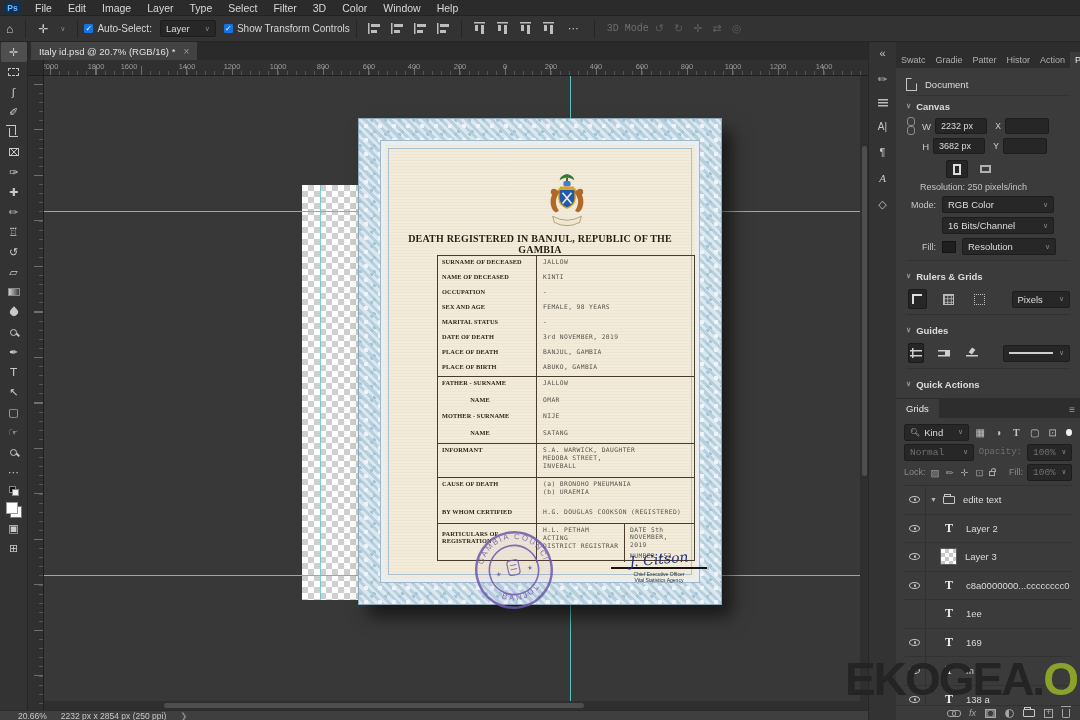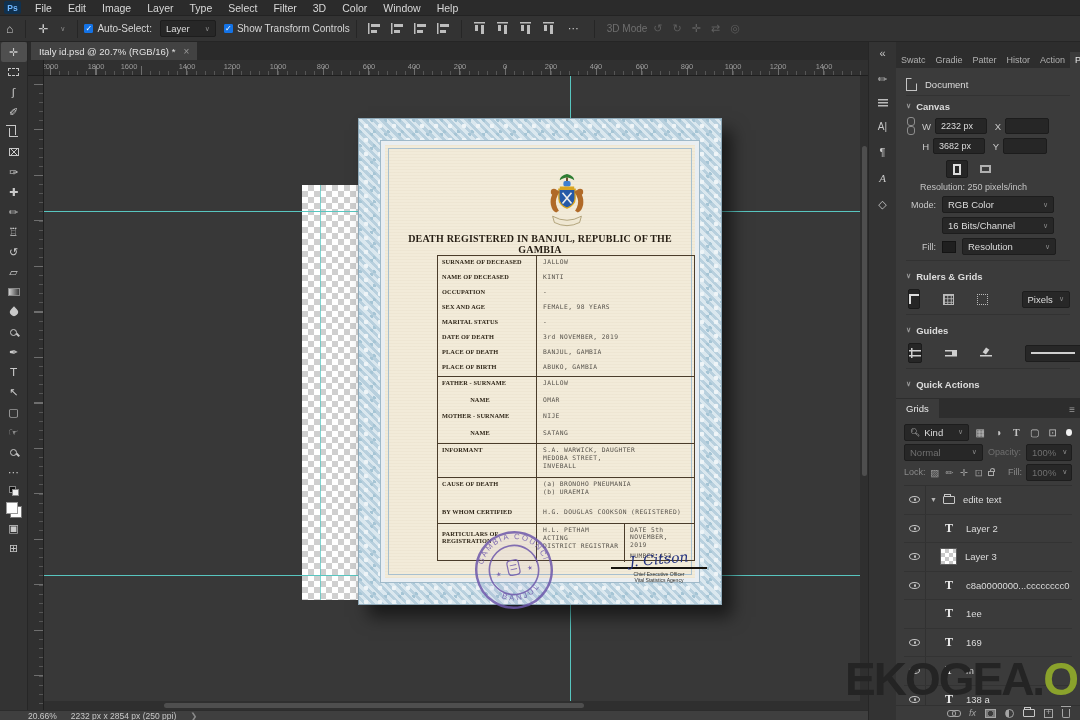--- a/index.html
+++ b/index.html
@@ -14,21 +14,21 @@
   .mitem{padding:0 8px;cursor:default;}
   .optbar{position:absolute;left:0;top:16px;width:1080px;height:26px;background:#333333;border-bottom:1px solid #252525;
           display:flex;align-items:center;font-size:10px;z-index:20;}
   .ob-sep{width:1px;height:18px;background:#262626;margin:0 6px;}
   .ob-ico{color:#c9c9c9;font-size:12px;padding:0 6px;}
   .chk{display:inline-block;width:9px;height:9px;background:#1473e6;border:1px solid #1473e6;border-radius:1px;
        color:#fff;font-size:8px;line-height:8px;text-align:center;margin-right:4px;}
   .sel{display:inline-flex;align-items:center;justify-content:space-between;background:#272727;border:1px solid #1d1d1d;
        border-radius:2px;height:17px;padding:0 5px;color:#ddd;font-size:9.5px;gap:6px;}
   .sel .car{color:#8a8a8a;font-size:7px;}
-  .dim{color:#6f6f6f;}
+  .dim{color:#6f6f6f;font-family:Liberation Mono, monospace;}
   .algn{width:13px;height:11px;margin:0 5px;background:
         linear-gradient(#bdbdbd,#bdbdbd) 0 0/1.5px 11px no-repeat,
         linear-gradient(#bdbdbd,#bdbdbd) 3px 1px/9px 3px no-repeat,
         linear-gradient(#bdbdbd,#bdbdbd) 3px 6.5px/6px 3px no-repeat;}
   .algn.v{transform:rotate(90deg);}
   .dots3{color:#c9c9c9;letter-spacing:1px;font-size:11px;padding:0 8px;}
   
   .toolstrip{position:absolute;left:0;top:42px;width:28px;height:678px;background:#333333;border-right:1px solid #262626;
              display:flex;flex-direction:column;align-items:center;z-index:20;}
   .tool{width:26px;height:20px;display:flex;align-items:center;justify-content:center;color:#c9c9c9;font-size:11px;}
@@ -155,21 +155,21 @@
   .obtn{width:22px;height:18px;display:flex;align-items:center;justify-content:center;border-radius:2px;}
   .obtn.on{background:#262626;border:1px solid #1c1c1c;}
   .i-port{width:8px;height:11px;border:2px solid #ddd;}
   .i-land{width:11px;height:8px;border:2px solid #b0b0b0;}
   .resline{color:#c3c3c3;font-size:9px;margin:4px 0 4px 14px;}
   .mrow{display:flex;align-items:center;gap:6px;margin-bottom:4px;}
   .mlbl{width:30px;text-align:right;color:#c9c9c9;font-size:9px;}
   .wide{width:112px;}
   .fillsw{width:14px;height:12px;background:#1f1f1f;border:1px solid #141414;}
   .pdiv{height:1px;background:#323232;margin:5px 0;}
-  .btnrow{display:flex;align-items:center;gap:23px;margin:3px 0 3px 2px;}
+  .btnrow{display:flex;align-items:center;gap:13px;margin:3px 0 3px 2px;}
   .sqbtn{width:24px;height:20px;display:flex;align-items:center;justify-content:center;border-radius:2px;color:#cfcfcf;}
   .sqbtn.on{background:#262626;border:1px solid #1b1b1b;}
   .i-corner{width:10px;height:10px;border-left:2px solid #ddd;border-top:2px solid #ddd;}
   .i-grid{width:11px;height:11px;border:1px solid #bbb;
      background:linear-gradient(#bbb 1px,transparent 1px),linear-gradient(90deg,#bbb 1px,transparent 1px);background-size:3.4px 3.4px;}
   .i-dots{width:11px;height:11px;border:1px dotted #bbb;}
   .i-gline{width:12px;height:10px;background:
      linear-gradient(#cfcfcf,#cfcfcf) 0 2px/12px 1.5px no-repeat,
      linear-gradient(#cfcfcf,#cfcfcf) 0 7px/12px 1.5px no-repeat,
      linear-gradient(#cfcfcf,#cfcfcf) 2px 0/1.5px 10px no-repeat;}
@@ -218,21 +218,21 @@
   .i-link::before{left:0;}.i-link::after{left:5px;}
   .fx{font-style:italic;font-size:9px;color:#a5a5a5;}
   .i-maskb{width:11px;height:9px;border:1px solid #a5a5a5;background:radial-gradient(circle,transparent 2.4px,#7b7b7b 2.5px);}
   .i-half{width:9px;height:9px;border:1px solid #a5a5a5;border-radius:50%;background:linear-gradient(90deg,#a5a5a5 50%,transparent 50%);}
   .i-new{width:9px;height:9px;border:1px solid #a5a5a5;position:relative;color:#a5a5a5;}
   .i-new::before{content:"+";position:absolute;left:1px;top:-2.5px;font-size:9px;}
   .i-trash{width:8px;height:9px;border:1px solid #a5a5a5;border-top:none;border-radius:0 0 2px 2px;position:relative;}
   .i-trash::before{content:"";position:absolute;top:-3px;left:-2px;right:-2px;height:1.5px;background:#a5a5a5;}
   
   .statusbar{position:absolute;left:0;top:710px;width:868px;height:10px;background:#3f3f3f;border-top:1px solid #2c2c2c;
-     display:flex;align-items:center;gap:14px;font-size:8.5px;color:#c9c9c9;padding-left:28px;z-index:22;}
+     display:flex;align-items:center;gap:14px;font-size:8.5px;color:#c9c9c9;padding-left:18px;z-index:22;}
   .statgt{color:#8a8a8a;}
   .watermark{position:absolute;left:845px;top:652px;z-index:50;font-weight:bold;font-size:46px;letter-spacing:-2px;
      font-family:"Liberation Sans",sans-serif;white-space:nowrap;}
   .wm-dark{color:#242424;}
   .wm-green{color:var(--wm_green);}
 </style>
 </head>
 <body>
 
 <div class="app">

